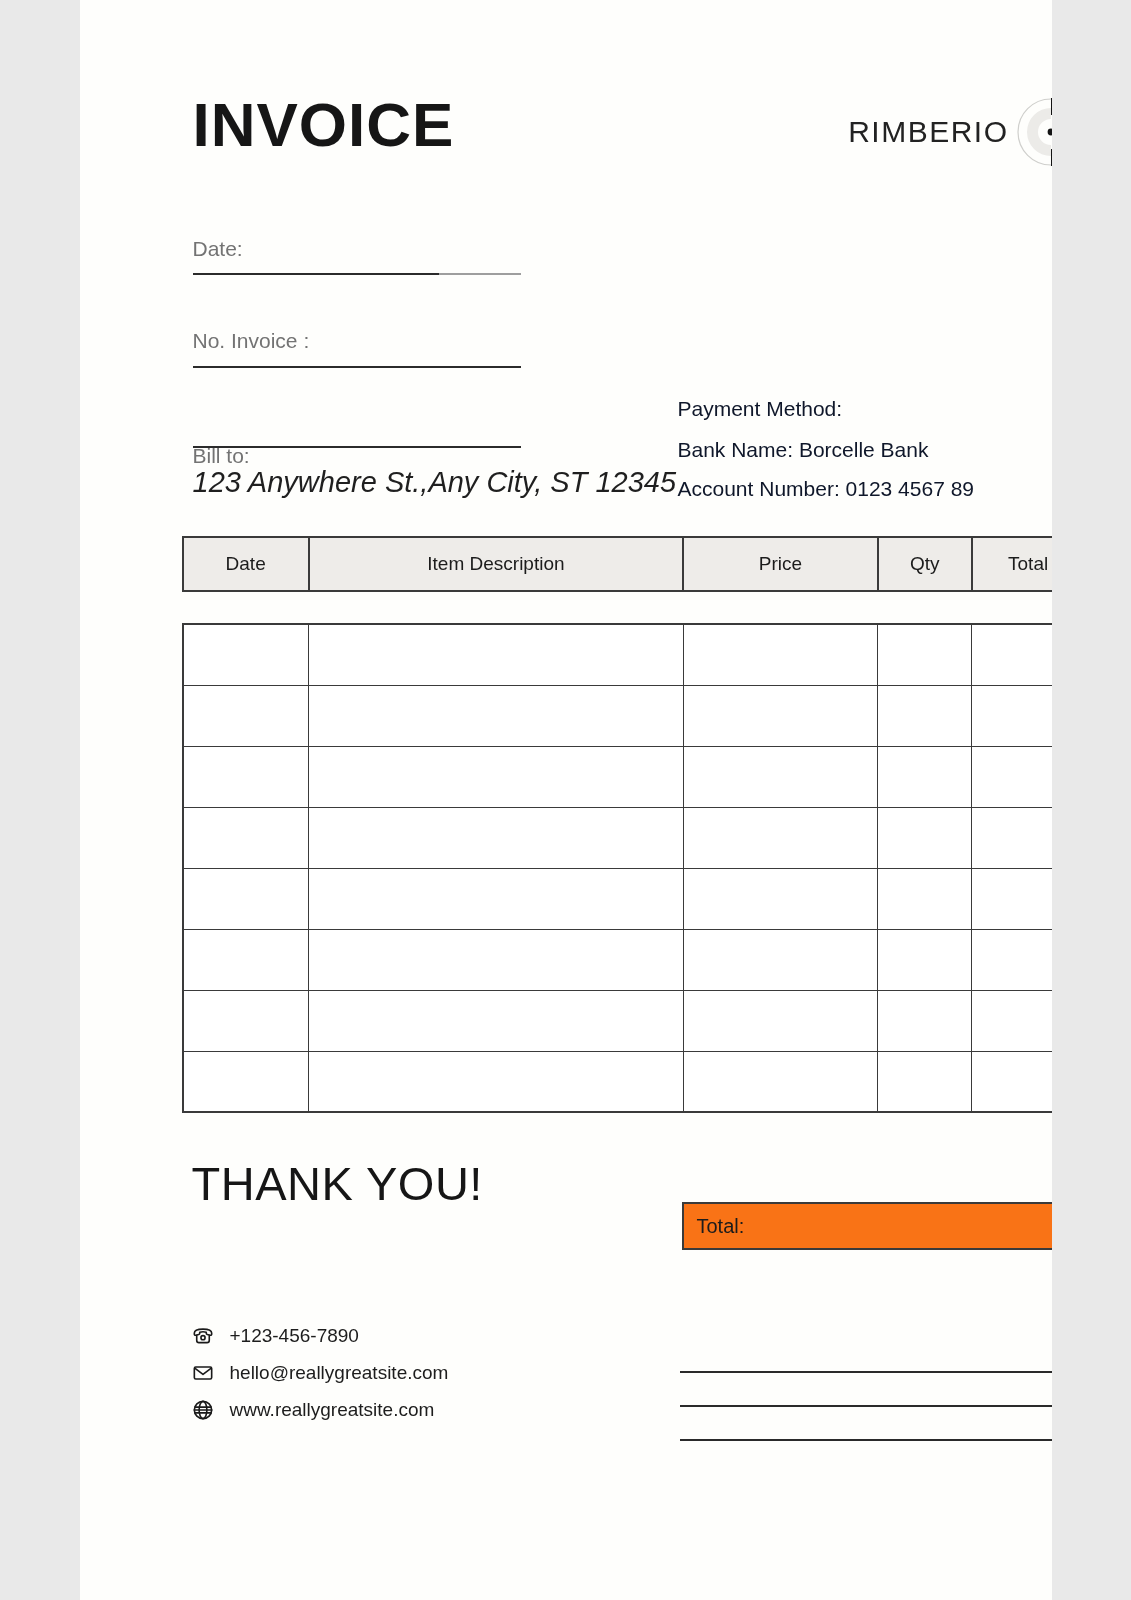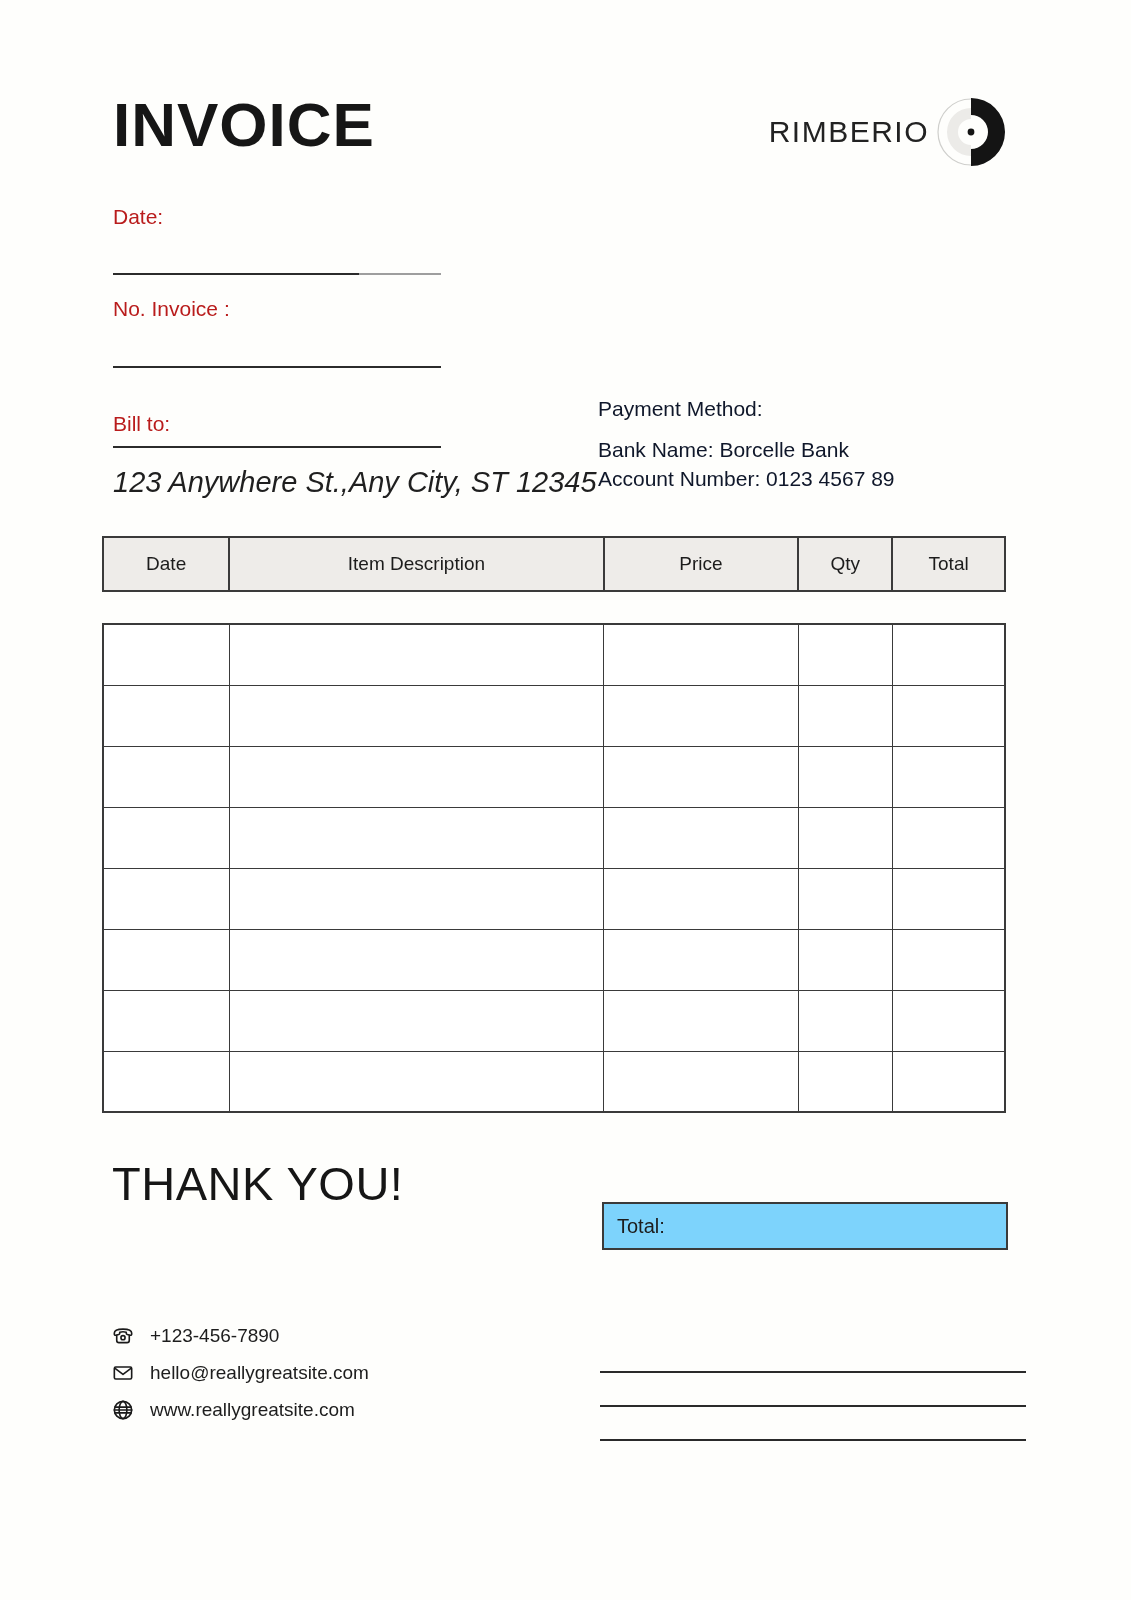--- a/index.html
+++ b/index.html
@@ -1,50 +1,50 @@
 <!DOCTYPE html>
 <html><head>
 <meta charset="utf-8">
 <style>
   * { margin:0; padding:0; box-sizing:border-box; }
   html,body { background:#e9e9e9; }
   body { font-family:"Liberation Sans", sans-serif; color:#1a1a1a; }
   .page {
-    position:relative; width:1131px; height:1600px; margin:0 auto;
+    position:relative; width:972px; height:1600px; margin:0 auto;
     background:#fefefc; overflow:hidden;
   }
   
   .header { position:absolute; top:92px; left:113px; width:892px;
     display:flex; justify-content:space-between; align-items:flex-start; }
   .invoice-title { font-size:62px; font-weight:900; letter-spacing:1px; line-height:1.05; color:#161616; }
   .brand { display:flex; align-items:center; gap:8px; margin-top:6px; }
   .brand-name { font-size:30px; font-weight:400; letter-spacing:1.5px; color:#222; }
   .logo { width:68px; height:68px; display:block; }
   
-  .label { position:absolute; left:113px; font-size:21px; color:#b91c1c; }
+  .label { position:absolute; left:113px; font-size:21px; color:#737373;margin-top:32px; }
   .fill-line { position:absolute; left:113px; width:328px; height:2px; }
   .line-two-tone { background:linear-gradient(to right,#2b2b2b 0,#2b2b2b 75%,#9e9e9e 75%,#9e9e9e 100%); }
   .line-solid { background:#2b2b2b; height:1.7px; }
   .address { position:absolute; left:113px; top:466px; font-size:29px; font-style:italic; color:#1f1f1f; }
   .payment { position:absolute; left:598px; top:397px; font-size:21px; color:#0f172a; }
   .payment .pm-title { margin-bottom:17px; }
-  .payment .pm-bank { margin-bottom:5px; }
+  .payment .pm-bank { margin-bottom:15px; }
   
   table { border-collapse:collapse; table-layout:fixed; }
   .head-table { position:absolute; top:536px; left:102px; width:904px; }
   .head-table th {
     background:#eeece9; border:2px solid #3a3a3a; height:54px;
     font-size:19px; font-weight:400; text-align:center; color:#1c1c1c;
   }
   .body-table { position:absolute; top:623px; left:102px; width:904px; border:2px solid #3a3a3a; }
   .body-table td { border:1.5px solid #3a3a3a; height:61px; background:#fff; }
   
   .thank-you { position:absolute; left:112px; top:1156px; font-size:47px; font-weight:500; letter-spacing:0.5px; color:#161616; }
   .total-box { position:absolute; left:602px; top:1202px; width:406px; height:48px;
-    background:#7dd3fc; border:2px solid #3a3a3a; display:flex; align-items:center; padding-left:13px; }
+    background:#f97316; border:2px solid #3a3a3a; display:flex; align-items:center; padding-left:13px; }
   .total-label { font-size:20px; color:#1c1c1c; }
   .contacts { position:absolute; left:110px; top:1322px; display:flex; flex-direction:column; gap:9px; }
   .contact-row { display:flex; align-items:center; gap:14px; height:28px;text-align:right; }
   .contact-row svg { width:26px; height:26px; flex:0 0 auto; }
   .contact-text { font-size:19px; color:#1d1d1d; }
   .sign-lines { position:absolute; left:600px; top:1371px; width:426px; }
   .sign-line { height:2px; background:#2a2a2a; margin-bottom:32px; }
   .icon-stroke { fill:none; stroke:#1a1a1a; stroke-width:1.5; stroke-linecap:round; stroke-linejoin:round; }
 </style>
 </head>

